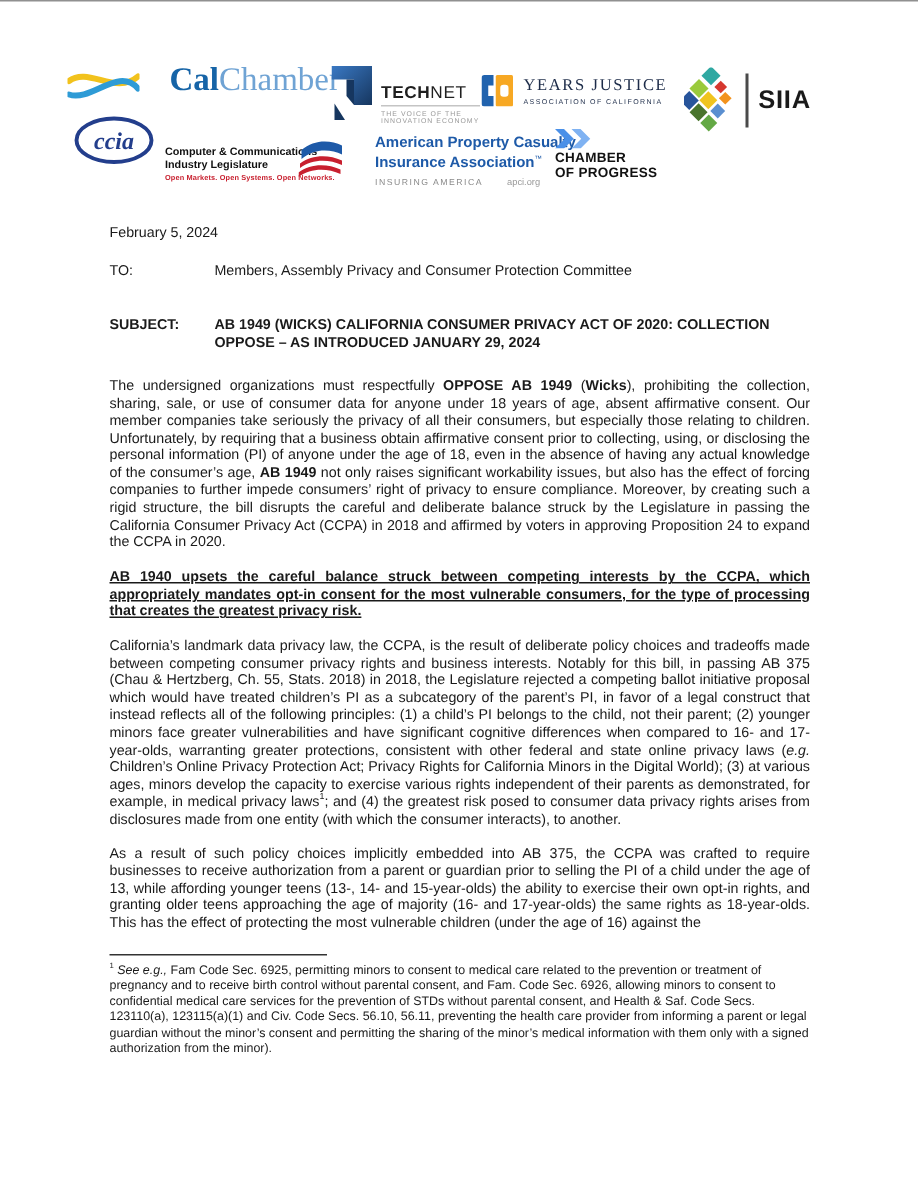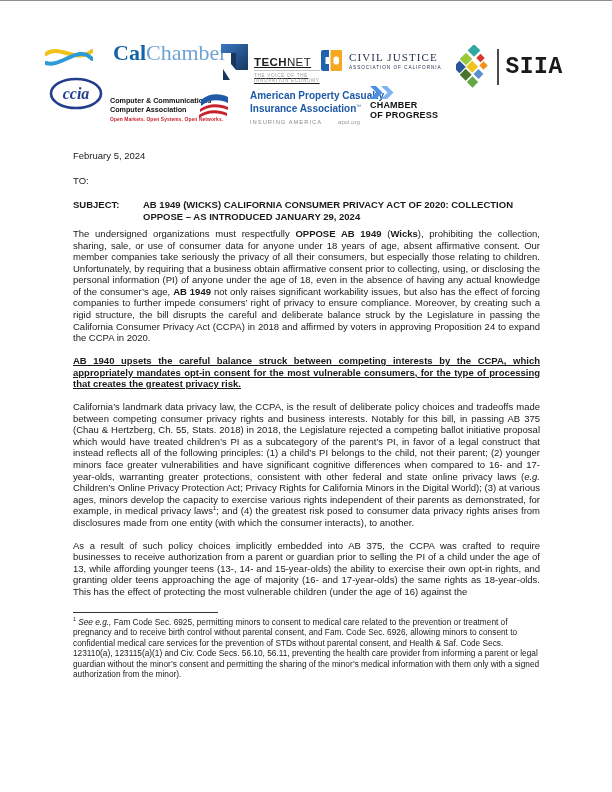--- a/index.html
+++ b/index.html
@@ -12,34 +12,34 @@
     font-family:"Liberation Sans",sans-serif;
     color:#1a1a1a;
   }
   
   .logo{position:absolute;display:flex;}
   .logo-calchamber{left:45px;top:41px;align-items:flex-start;gap:20px;}
   .cc-text{font-family:"Liberation Serif",serif;font-size:22px;line-height:22px;}
   .cc-cal{font-weight:bold;color:#1664A7;}
   .cc-chamber{color:#6FA3D4;}
 
-  .logo-technet{left:221px;top:43px;gap:6px;text-decoration:underline;}
+  .logo-technet{left:221px;top:43px;gap:6px;}
   .tn-col{margin-top:13px;}
   .tn-name{font-size:11.5px;letter-spacing:.4px;color:#1f1f1f;line-height:11px;}
   .tn-tech{font-weight:bold;}
   .tn-tag{margin-top:2px;font-size:4.6px;line-height:5.6px;color:#9a9a9a;letter-spacing:.7px;border-top:.5px solid #c4c4c4;padding-top:1.5px;}
 
   .logo-civiljustice{left:321px;top:49px;gap:7px;align-items:flex-start;}
   .cj-col{margin-top:1px;}
   .cj-name{font-family:"Liberation Serif",serif;font-size:11px;letter-spacing:1.1px;color:#1D2C49;line-height:12px;}
   .cj-sub{margin-top:2px;font-size:4.7px;letter-spacing:.95px;color:#1D2C49;}
 
   .logo-siia{left:456px;top:44px;align-items:center;gap:7px;}
   .siia-divider{width:1.5px;height:36px;background:#4a4a4a;}
-  .siia-name{font-size:23px;font-weight:bold;letter-spacing:.5px;color:#1a1a1a;font-family:Liberation Mono, monospace;}
+  .siia-name{font-size:17px;font-weight:bold;letter-spacing:.5px;color:#1a1a1a;}
 
   .logo-ccia{left:49px;top:76px;gap:7px;}
   .ccia-col{margin-top:20px;}
   .ccia-line{font-size:7.2px;font-weight:bold;color:#111;line-height:8.6px;}
   .ccia-tag{margin-top:3px;font-size:4.9px;font-weight:bold;color:#C8202F;letter-spacing:.1px;}
 
   .logo-apcia{left:199px;top:89px;gap:21px;justify-content:center;}
   .apcia-flag{margin-top:2px;}
   .apcia-line{font-size:10px;font-weight:bold;color:#1E5AA8;line-height:11px;}
   .apcia-tm{font-size:5px;vertical-align:super;font-weight:normal;}
@@ -49,24 +49,24 @@
 
   .logo-cop{left:370px;top:85px;flex-direction:column;gap:2px;}
   .cop-text{font-size:9px;font-weight:800;line-height:9.5px;color:#111;letter-spacing:.2px;}
 
   
   .letter{
     position:absolute;left:73px;top:149px;width:467px;
     font-size:9.5px;line-height:11.55px;
   }
   .date-line{margin-bottom:13px;}
-  .row{display:flex;text-align:left;margin-bottom:13px;}
+  .row{display:flex;text-align:left;margin-bottom:25px;}
   .row .label{width:70px;flex-shrink:0;}
   .bold{font-weight:bold;}
-  .subject-row{margin-bottom:6px;}
+  .subject-row{margin-bottom:18px;}
   .para{margin:0 0 11.5px 0;text-align:justify;}
   .heading-underline{font-weight:bold;text-decoration:underline;}
   .footnote-rule{width:145px;border-top:1px solid #333;margin:14px 0 4px 0;}
   .footnote{margin:0;font-size:8.3px;line-height:10.55px;text-align:left;}
   sup{font-size:.62em;line-height:0;}
 </style>
 </head>
 <body>
 
 <div class="page">
@@ -100,21 +100,21 @@
     </div>
   </div>
 
   <div class="logo logo-civiljustice">
     <svg width="21" height="21" viewBox="0 0 21 21">
       <path d="M8,0 H2 Q0,0 0,2 V19 Q0,21 2,21 H8 V14 H4.5 V7 H8 Z" fill="#2163AE"></path>
       <rect x="9.5" y="0" width="11.5" height="21" rx="1" fill="#F7A823"></rect>
       <rect x="12.5" y="6.5" width="5.5" height="8" rx="2.2" fill="#ffffff"></rect>
     </svg>
     <div class="cj-col">
-      <div class="cj-name">CIVIL JUSTICE</div>
+      <div class="cj-name">YEARS JUSTICE</div>
       <div class="cj-sub">ASSOCIATION OF CALIFORNIA</div>
     </div>
   </div>
 
   <div class="logo logo-siia">
     <svg width="34" height="44" viewBox="0 0 34 44">
       <rect x="13.5" y="1" width="9" height="9" transform="rotate(45 18 5.5)" fill="#2FA8A2"></rect>
       <rect x="5.5" y="9.5" width="9" height="9" transform="rotate(45 10 14)" fill="#9ACA3C"></rect>
       <rect x="21.5" y="10" width="6" height="6" transform="rotate(45 24.5 13)" fill="#D6372E"></rect>
       <rect x="-1" y="17.5" width="9" height="9" transform="rotate(45 3.5 22)" fill="#27549B"></rect>
@@ -128,21 +128,21 @@
     <div class="siia-name">SIIA</div>
   </div>
 
   <div class="logo logo-ccia">
     <svg width="54" height="34" viewBox="0 0 54 34">
       <ellipse cx="27" cy="16.5" rx="25" ry="14.5" fill="none" stroke="#233E8C" stroke-width="2.6"></ellipse>
       <text x="27" y="22" text-anchor="middle" font-family="Liberation Serif, serif" font-style="italic" font-weight="bold" font-size="16" fill="#233E8C">ccia</text>
     </svg>
     <div class="ccia-col">
       <div class="ccia-line">Computer &amp; Communications</div>
-      <div class="ccia-line">Computer Association</div>
+      <div class="ccia-line">Industry Legislature</div>
       <div class="ccia-tag">Open Markets. Open Systems. Open Networks.</div>
     </div>
   </div>
 
   <div class="logo logo-apcia">
     <svg class="apcia-flag" width="30" height="27" viewBox="0 0 30 27">
       <path d="M2,8 C10,1 21,1 29,5 L29,11 C21,7 10,7 2,14 Z" fill="#1E5AA8"></path>
       <path d="M1,17 C9,11 20,11 29,15 L29,18 C20,14 9,14 1,20 Z" fill="#C8202F"></path>
       <path d="M0,23 C8,17 19,17 28,21 L28,24 C19,20 8,20 0,26 Z" fill="#C8202F"></path>
     </svg>
@@ -166,20 +166,21 @@
       <div>OF PROGRESS</div>
     </div>
   </div>
 
   <div class="letter">
 
     <div class="date-line">February 5, 2024</div>
 
     <div class="row">
       <span class="label">TO:</span>
+      <span class="value">Members, Assembly Privacy and Consumer Protection Committee</span>
     </div>
 
     <div class="row subject-row">
       <span class="label bold">SUBJECT:</span>
       <span class="value bold">
         <div>AB 1949 (WICKS) CALIFORNIA CONSUMER PRIVACY ACT OF 2020: COLLECTION</div>
         <div>OPPOSE – AS INTRODUCED JANUARY 29, 2024</div>
       </span>
     </div>
 

